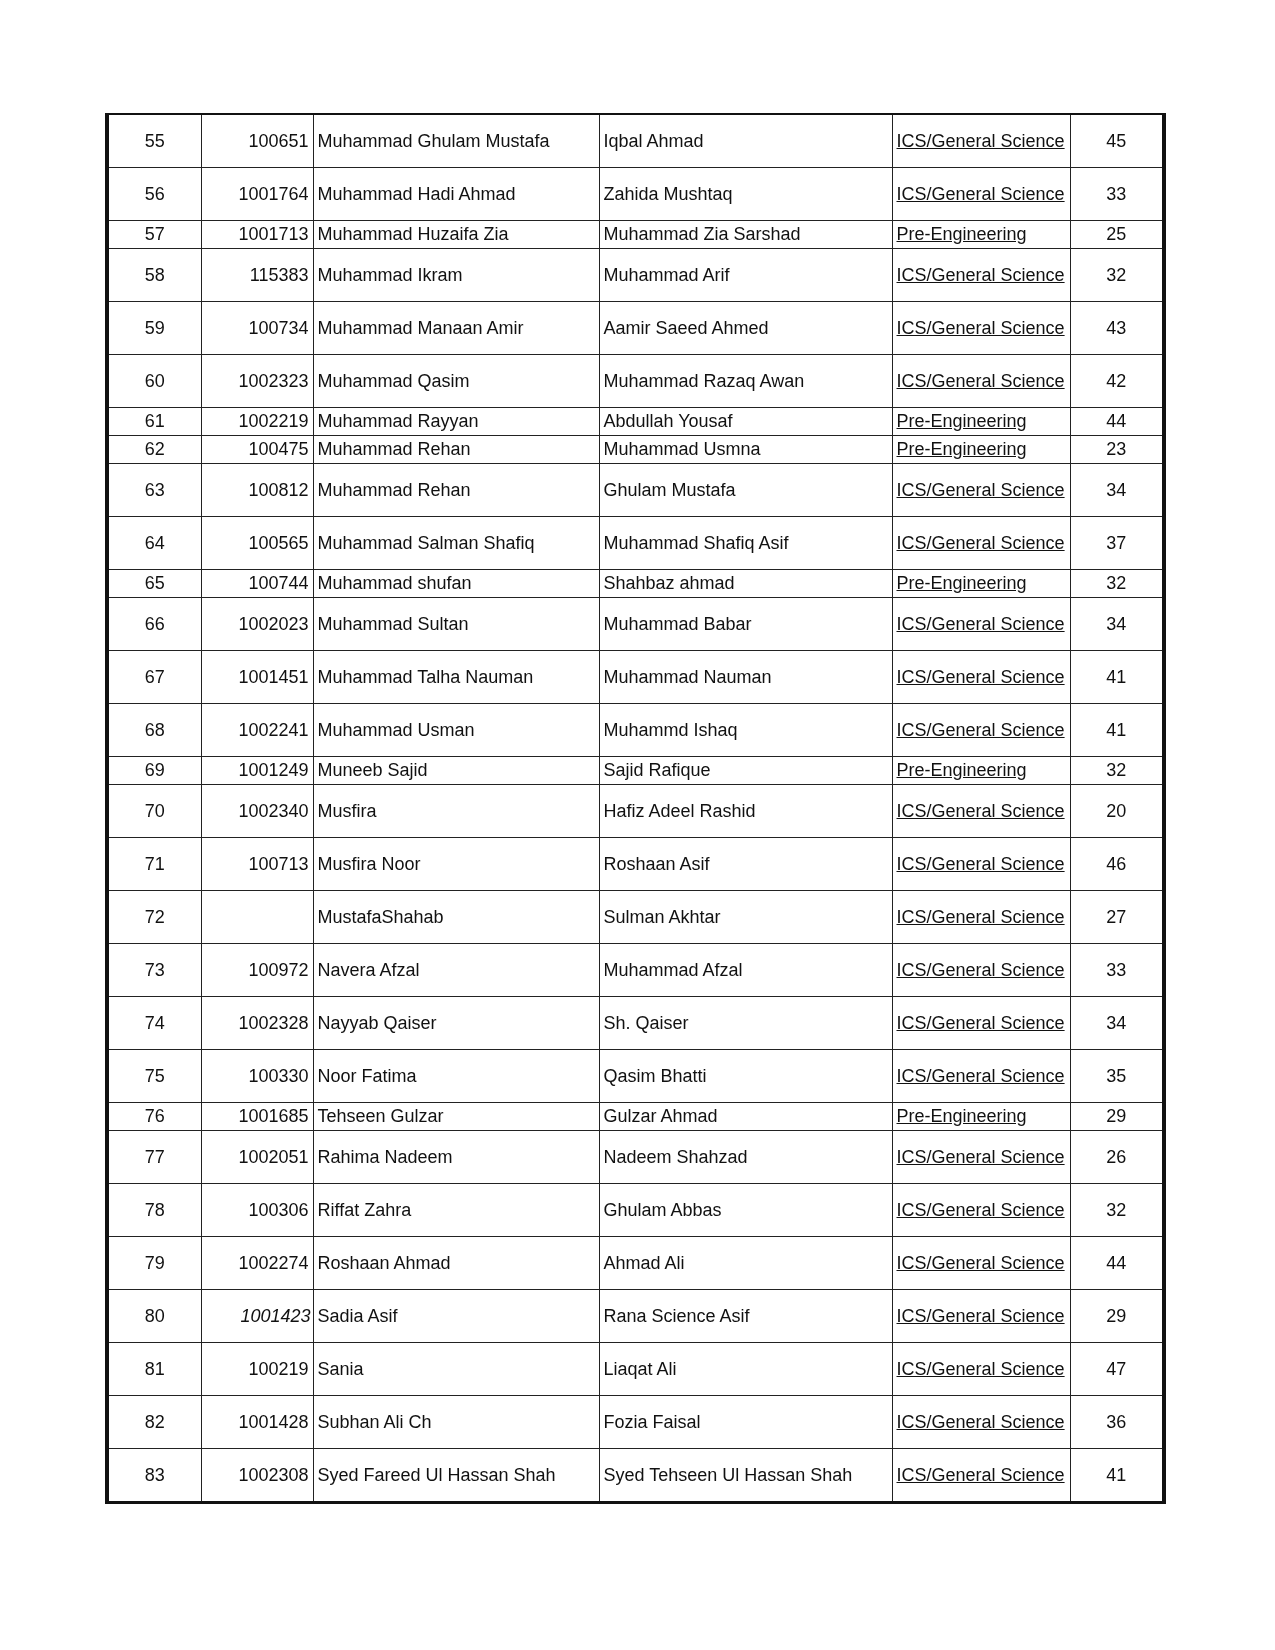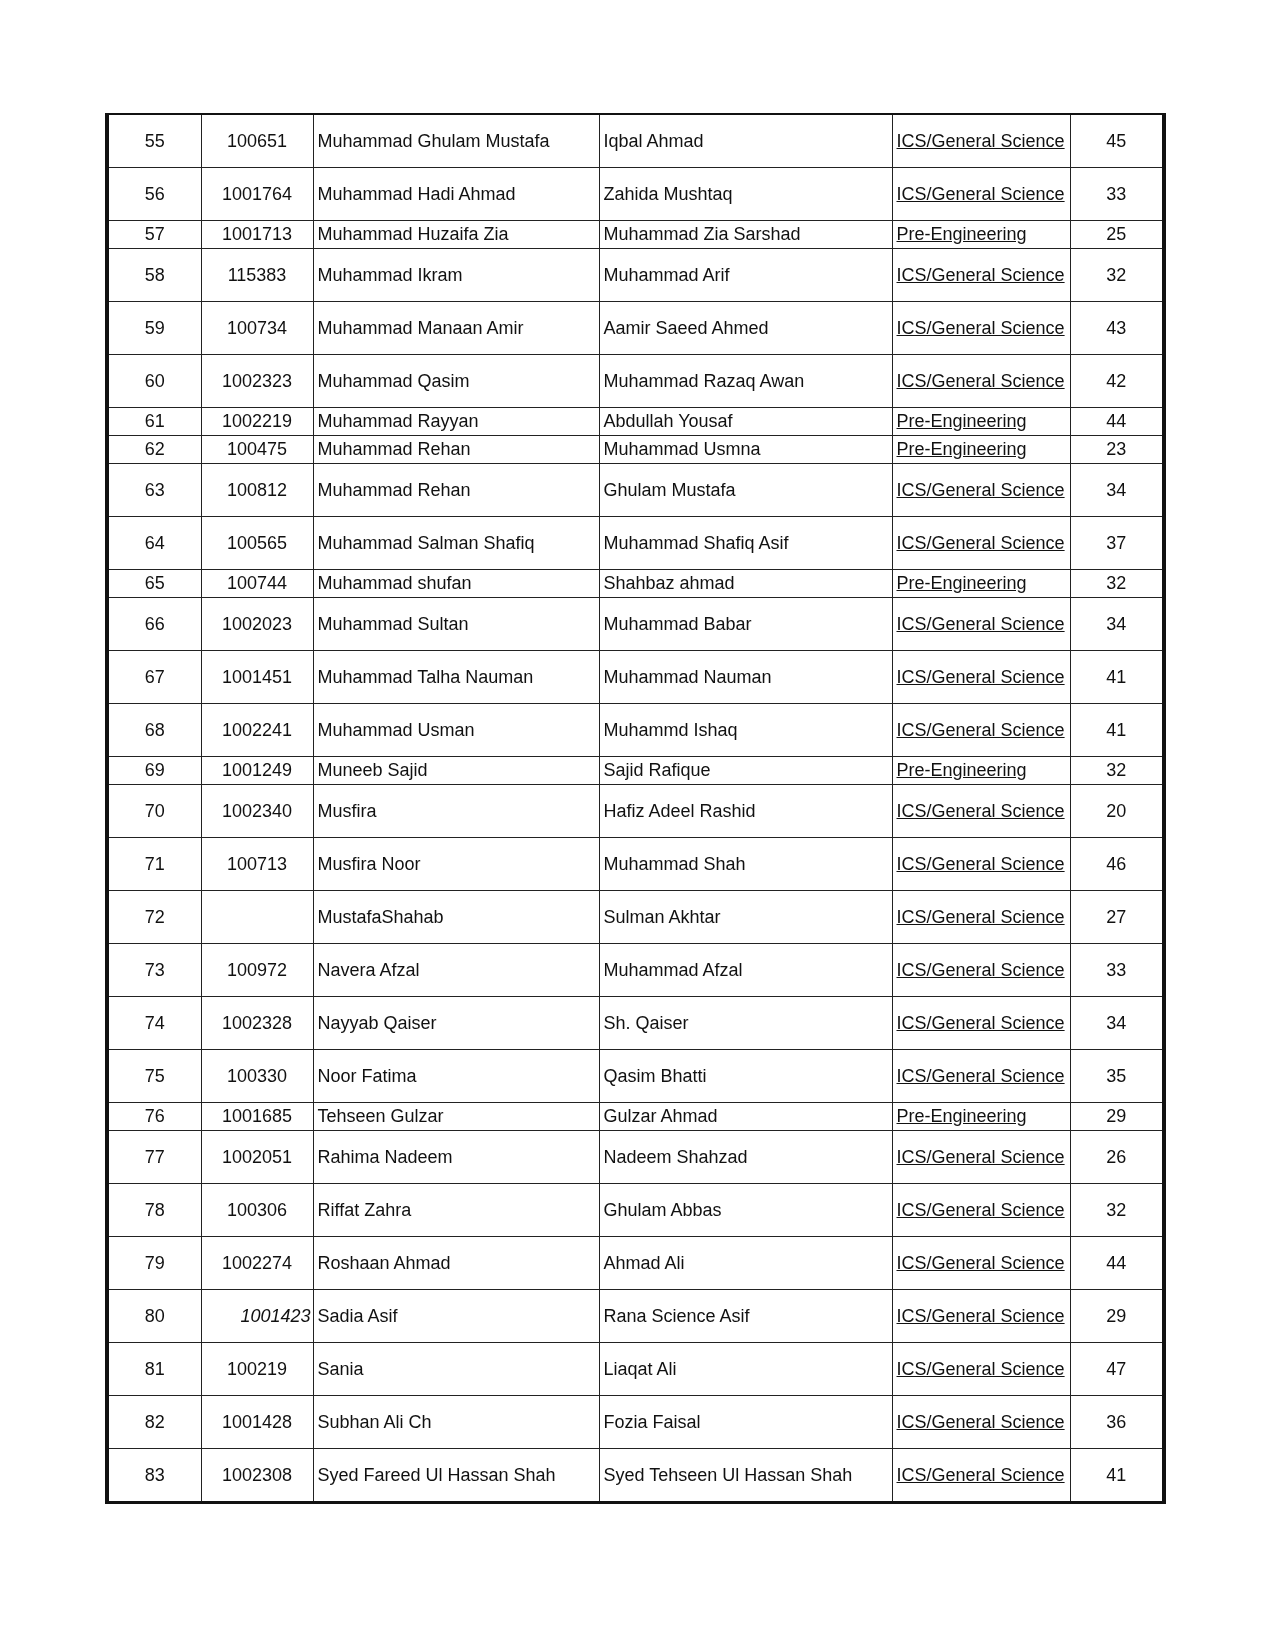--- a/index.html
+++ b/index.html
@@ -14,21 +14,21 @@
       border-top: 2px solid #111; border-bottom: 3px solid #111;
       font-size: 18px;
     }
     table.roster td {
       border: 1.5px solid #222; padding: 0 4px; vertical-align: middle;
       overflow: hidden; white-space: nowrap; line-height: 27px;
     }
     tr.tall td { height: 52px; }
     tr.short td { height: 25px; }
     td.c-sr { text-align: center; }
-    td.c-id { text-align: center; }
+    td.c-id { text-align: right; }
     td.c-id.right { text-align: right; padding-right: 2px; font-style: italic; }
     td.c-grp { white-space: normal; line-height: 27px; padding-left: 3px; text-decoration: underline; }
     td.c-marks { text-align: center; padding-right: 2px; }
   </style>
 </head>
 <body>
 
 <div class="page">
   <table class="roster">
     <colgroup>
@@ -165,21 +165,21 @@
     <td class="c-id">1002340</td>
     <td class="c-name">Musfira</td>
     <td class="c-father">Hafiz Adeel Rashid</td>
     <td class="c-grp">ICS/General Science</td>
     <td class="c-marks">20</td>
   </tr>
         <tr class="tall">
     <td class="c-sr">71</td>
     <td class="c-id">100713</td>
     <td class="c-name">Musfira Noor</td>
-    <td class="c-father">Muhammad Shah</td>
+    <td class="c-father">Roshaan Asif</td>
     <td class="c-grp">ICS/General Science</td>
     <td class="c-marks">46</td>
   </tr>
         <tr class="tall">
     <td class="c-sr">72</td>
     <td class="c-id"></td>
     <td class="c-name">MustafaShahab</td>
     <td class="c-father">Sulman Akhtar</td>
     <td class="c-grp">ICS/General Science</td>
     <td class="c-marks">27</td>

